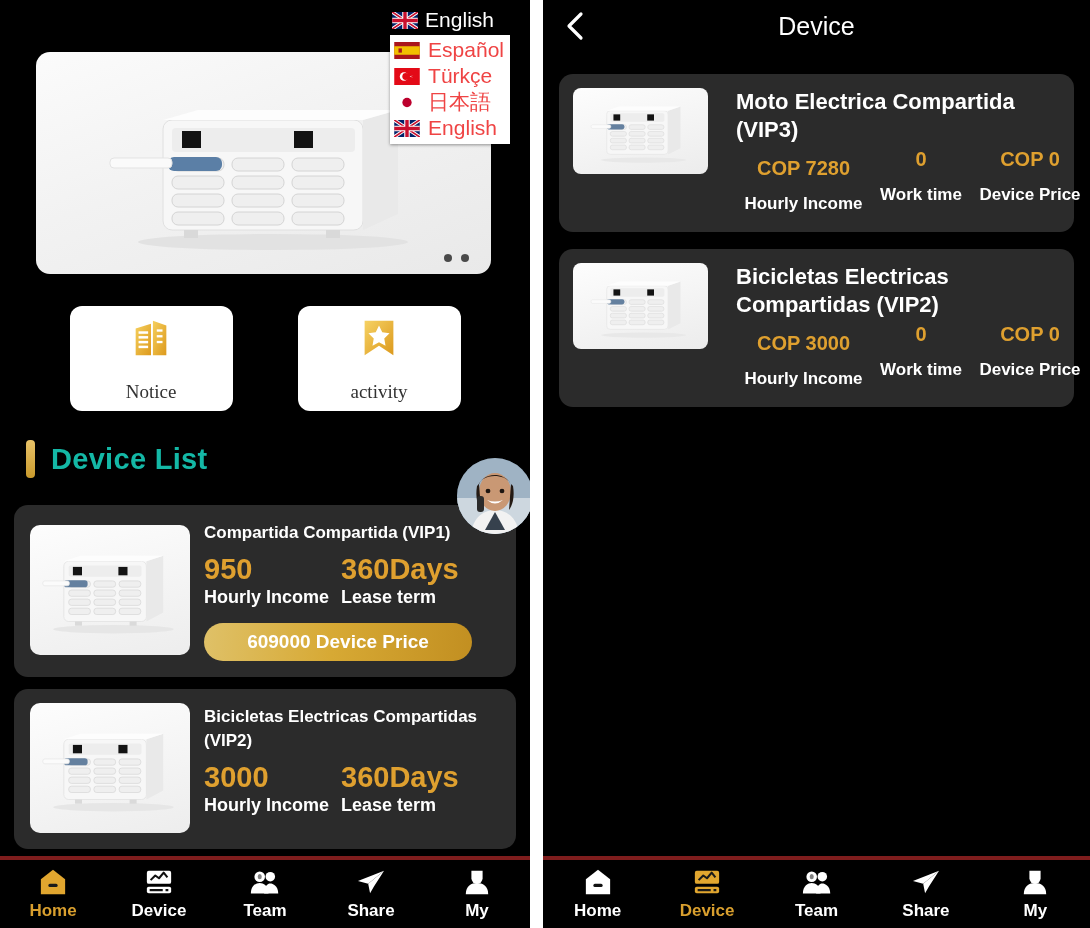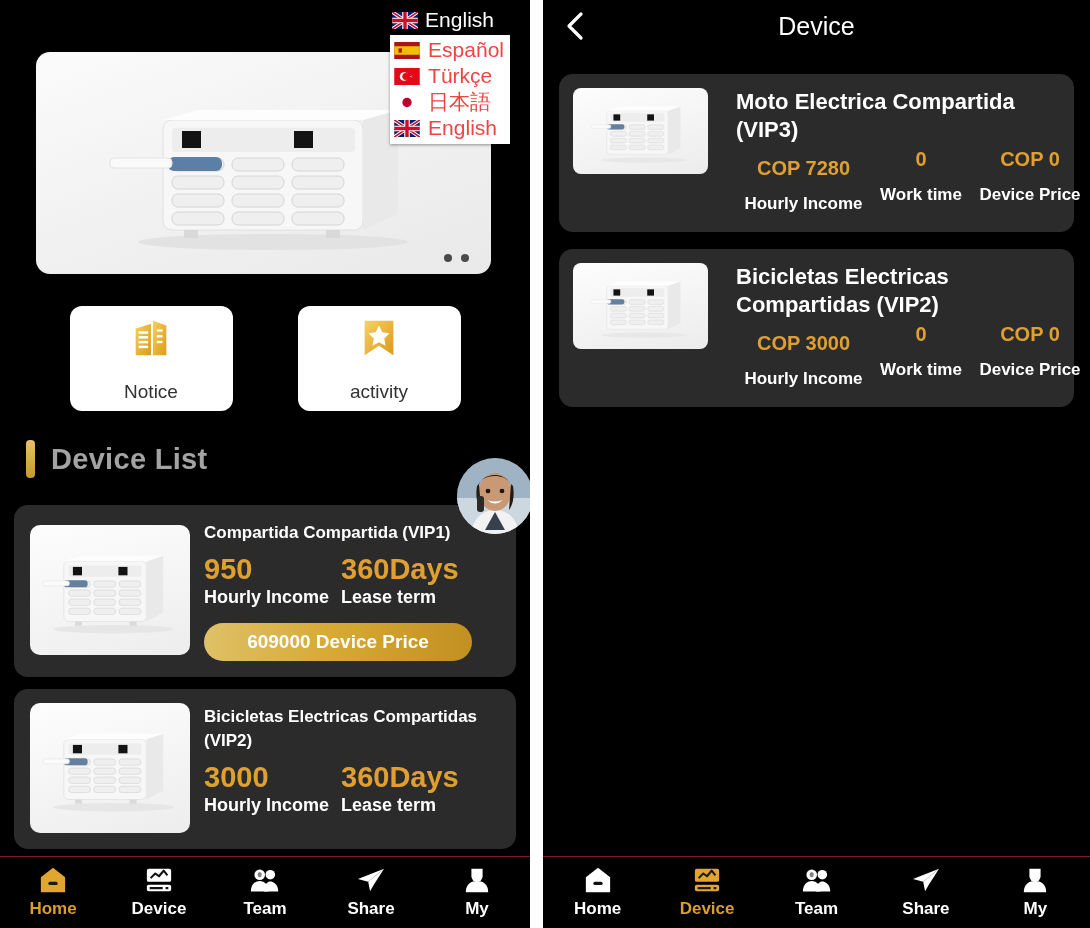--- a/index.html
+++ b/index.html
@@ -71,32 +71,33 @@
     position: absolute; left: 0; right: 0; top: 306px;
     display: flex; justify-content: center; gap: 65px;
     z-index: 6;
   }
   .tile {
     width: 163px; height: 105px;
     background: #ffffff; border-radius: 12px;
     display: flex; flex-direction: column;
     align-items: center; justify-content: center; gap: 20px;
     cursor: pointer;
+    font-family: Liberation Serif, serif;
   }
   .tile-label { color: #323232; font-size: 19px; }
   .tile-icon { width: 46px; height: 46px; display: block; }
 
   
   .sec-head {
     position: absolute; left: 26px; top: 440px;
     display: flex; align-items: center; gap: 16px; z-index: 6;
   }
   .sec-bar { width: 9px; height: 38px; border-radius: 4px;
              background: linear-gradient(180deg,#e8c268,#c99a2c); }
-  .sec-title { color: #a3a3a3; font-size: 29px; font-weight: bold;
+  .sec-title { color: #14b8a6; font-size: 29px; font-weight: bold;
                letter-spacing: .3px; }
 
   
   .card-list { position: absolute; left: 14px; top: 505px;
                width: 502px; z-index: 4; }
   .lcard {
     background: #2b2b2b; border-radius: 14px;
     padding: 14px 16px 16px 16px; margin-bottom: 12px;
     display: flex; gap: 14px; cursor: pointer;
   }
@@ -171,21 +172,21 @@
   .rc-col.c2 { flex: 0 0 100px; }
   .rc-col.c3 { flex: 0 0 118px; }
   .rc-val { color: #dfa02f; font-size: 20px; font-weight: bold; line-height: 26px; }
   .rc-lab { color: #ffffff; font-size: 17px; font-weight: bold; line-height: 24px; }
 
   
   .tabbar {
     position: absolute; left: 0; bottom: 0;
     width: 100%; height: 72px; background: #000000;
     display: flex; align-items: center; z-index: 50;
-    border-top: 1px solid #7f1d1d;
+    border-top: 4px solid #7f1d1d;
   }
   .tab {
     flex: 1; height: 100%; cursor: pointer;
     display: flex; flex-direction: column;
     align-items: center; justify-content: center; gap: 5px;
   }
   .tab-label { font-size: 17px; font-weight: bold; color: #ffffff; }
   .tab.active .tab-label { color: #d99f2e; }
   .tab-ico { width: 30px; height: 28px; display: block; }
 </style>

